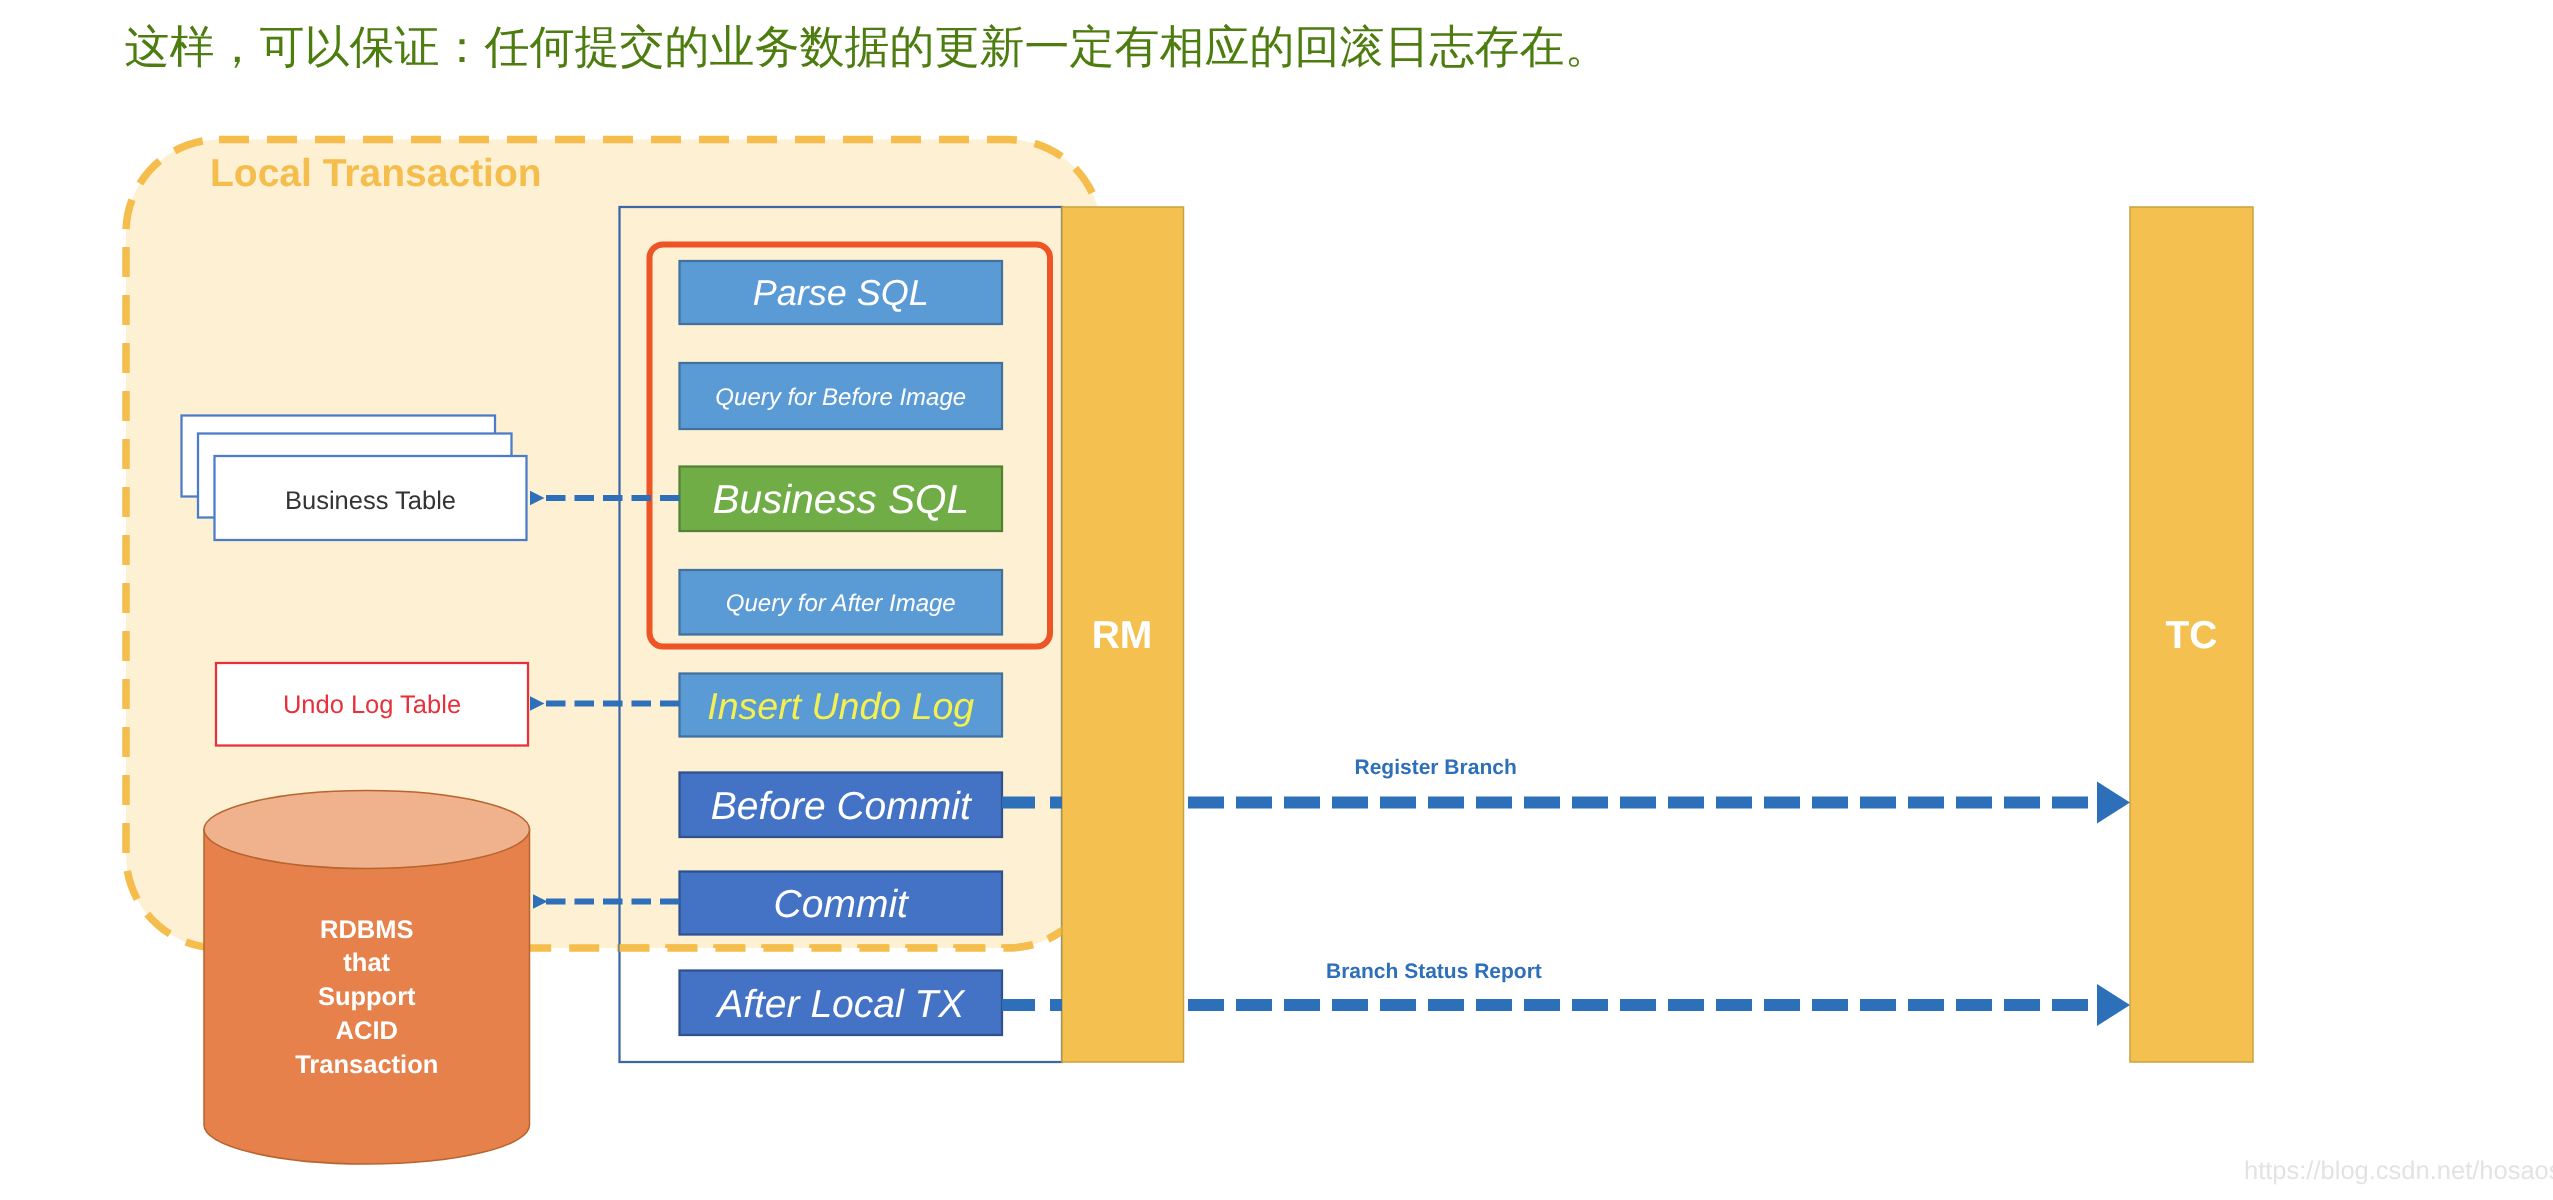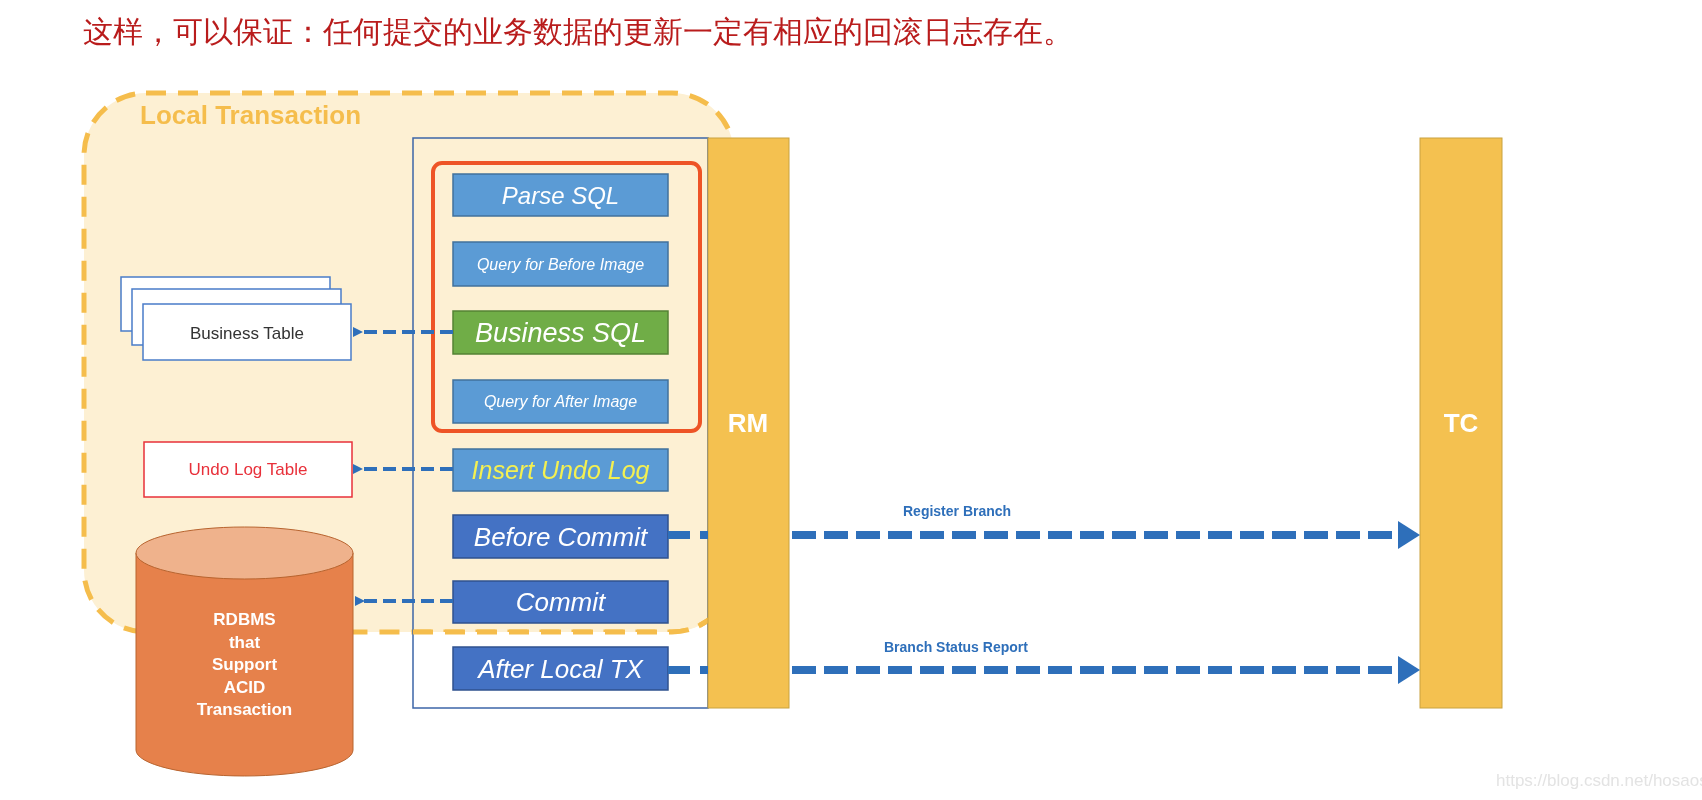--- a/index.html
+++ b/index.html
@@ -1,17 +1,17 @@
 <!DOCTYPE html>
 <html><head>
 <meta charset="utf-8">
 <style>
   html, body { margin: 0; padding: 0; background: #ffffff; }
   body { width: 1702px; height: 800px; position: relative; overflow: hidden; font-family: "Liberation Sans", "DejaVu Sans", sans-serif; }
-  .caption { position: absolute; left: 83px; top: 12px; font-size: 30px; line-height: 40px; color: #b91c1c; font-family: "DejaVu Sans", sans-serif; letter-spacing: 0px; white-space: nowrap; }
+  .caption { position: absolute; left: 83px; top: 12px; font-size: 30px; line-height: 40px; color: #4d7c0f; font-family: "DejaVu Sans", sans-serif; letter-spacing: 0px; white-space: nowrap; }
   svg#diagram { position: absolute; left: 0; top: 0; }
   .watermark { position: absolute; left: 1496px; top: 771px; font-size: 17px; color: #e3e3e3; font-family: "Liberation Sans", sans-serif; white-space: nowrap; }
 </style>
 </head>
 <body>
 
 <div class="caption">这样，可以保证：任何提交的业务数据的更新一定有相应的回滚日志存在。</div>
 
 <svg id="diagram" width="1702" height="800" viewBox="0 0 1702 800" xmlns="http://www.w3.org/2000/svg">
   <defs>

